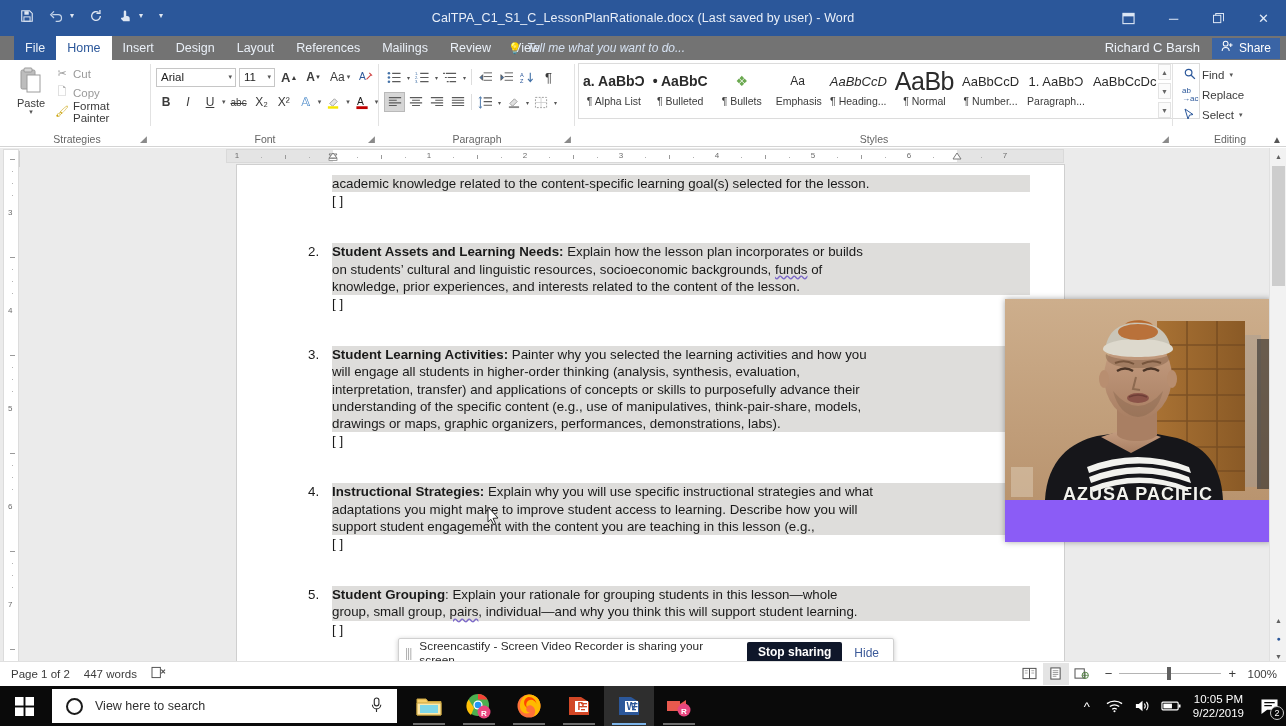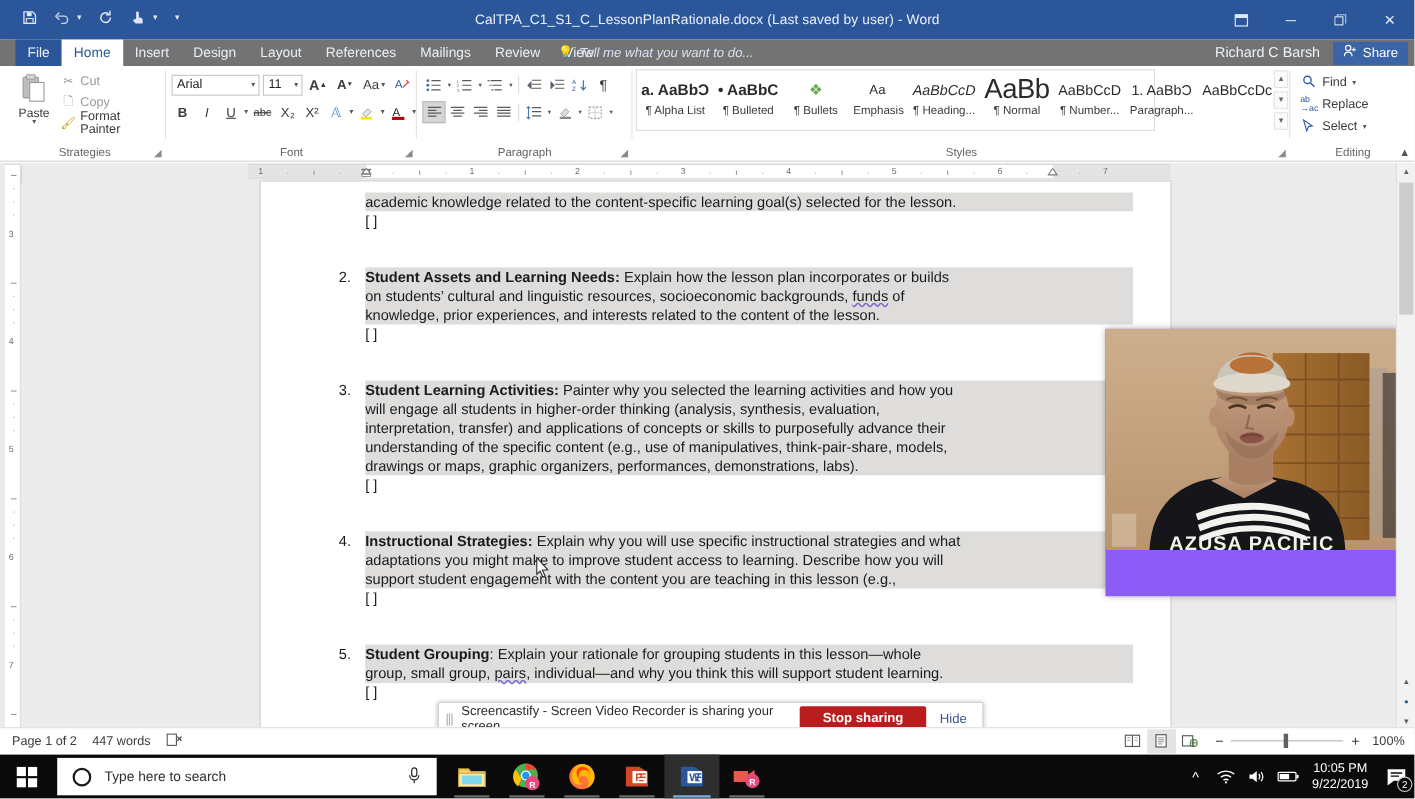--- a/index.html
+++ b/index.html
@@ -80,21 +80,21 @@
   .btnA { font-weight:bold; }
 
   
   .parag { left:380px; width:194px; }
   .pbtn { width:21px; height:20px; display:flex; align-items:center; justify-content:center; color:#3b3b3b;}
   .pbtn.sel { background:#d6d6d6; border:1px solid #b9b9b9; }
   .car2 { font-size:6px; color:#555; width:7px; text-align:center; }
 
   
   .styg { left:576px; width:596px; }
-  .stylebox { position:absolute; left:2px; top:3px; width:472px; height:56px; border:1px solid #dcdcdc; background:#fff;
+  .stylebox { position:absolute; left:2px; top:3px; width:622px; height:56px; border:1px solid #dcdcdc; background:#fff;
     display:flex; }
   .sty { flex:0 0 auto; text-align:center; padding:3px 4px 0; }
   .sty .prev { height:28px; display:flex; align-items:center; justify-content:center;
     font-size:15px; color:#2b2b2b; white-space:nowrap; }
   .sty .nm { font-size:10.5px; color:#3b3b3b; white-space:nowrap; }
   .styscroll { position:absolute; right:1px; top:4px; width:13px; height:54px;
     display:flex; flex-direction:column; justify-content:space-between; align-items:center;
     font-size:7px; color:#666; }
   .styscroll div { width:13px; height:16px; border:1px solid #e3e3e3; background:#fbfbfb;
     display:flex; align-items:center; justify-content:center;}
@@ -139,22 +139,22 @@
   
   .webcam { position:absolute; left:1005px; top:299px; width:266px; height:243px;
     box-shadow:0 0 6px rgba(0,0,0,.35); overflow:hidden; background:#8b5cf6; }
 
   
   .notif { position:absolute; left:398px; top:638px; width:496px; height:29px;
     background:#fff; border:1px solid #d0d0d0; border-radius:2px;
     box-shadow:0 1px 5px rgba(0,0,0,.22); display:flex; align-items:center; padding:0 6px; gap:8px;}
   .notif .grip { color:#aeaeae; font-size:12px; letter-spacing:-1px;}
   .notif .txt { font-size:11.8px; color:#2a2a2a; flex:1; }
-  .notif .stopbtn { background:#b91c1c; color:#fff; font-size:12px; font-weight:bold;
-    height:21px; line-height:21px; padding:0 21px; border-radius:2px; }
+  .notif .stopbtn { background:#0f172a; color:#fff; font-size:12px; font-weight:bold;
+    height:21px; line-height:21px; padding:0 11px; border-radius:2px; }
   .notif .hide { font-size:12px; color:#3b5998; padding:0 8px 0 4px; }
 
   
   .cursor { position:absolute; left:487px; top:506px; width:13px; height:19px; }
 
   
   .vsb { position:absolute; right:0; top:148px; width:17px; height:520px; background:#f2f2f2;
     border-left:1px solid #e0e0e0;}
   .vsb .arw { width:17px; height:17px; display:flex; align-items:center; justify-content:center;
     font-size:7px; color:#606060;}
@@ -846,21 +846,21 @@
     <div class="startbtn">
       <svg width="19" height="19" viewBox="0 0 20 20">
           <rect x="0" y="0" width="9" height="9" fill="#fff"></rect>
           <rect x="11" y="0" width="9" height="9" fill="#fff"></rect>
           <rect x="0" y="11" width="9" height="9" fill="#fff"></rect>
           <rect x="11" y="11" width="9" height="9" fill="#fff"></rect>
         </svg>
     </div>
     <div class="searchbox">
       <span class="circ"></span>
-      <span class="ph">Type here to search</span>
+      <span class="ph">View here to search</span>
       <span class="mic">
         <svg width="13" height="16" viewBox="0 0 14 17">
             <rect x="4.6" y="1" width="5" height="8.5" rx="2.5" fill="none" stroke="#2b2b2b" stroke-width="1.2"></rect>
             <path d="M2.6 8.2a4.5 4.5 0 0 0 9 0M7 12.8V16" fill="none" stroke="#2b2b2b" stroke-width="1.2"></path>
           </svg>
       </span>
     </div>
     <div class="tbicons">
       <div class="tbi">
         <svg width="26" height="22" viewBox="0 0 26 22">

